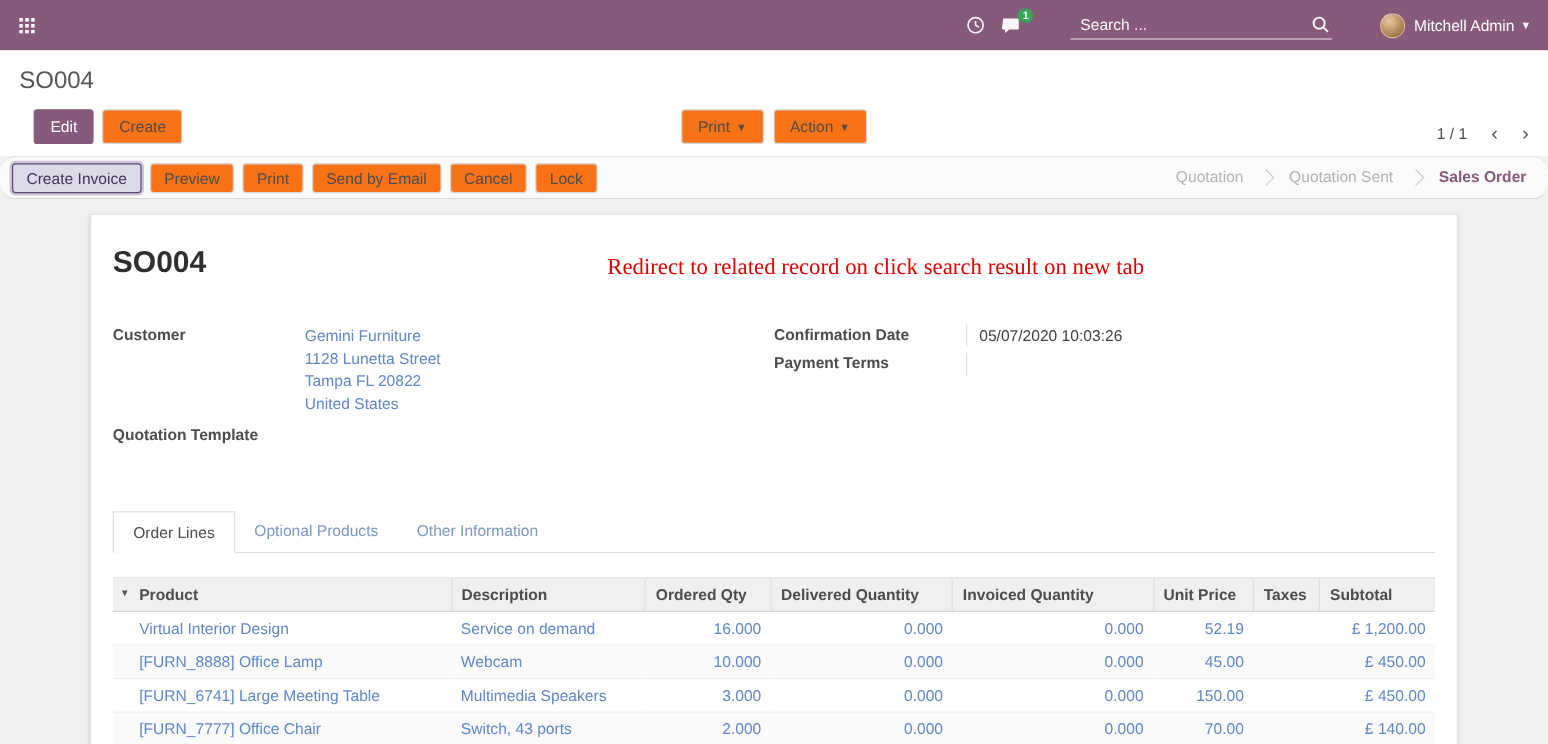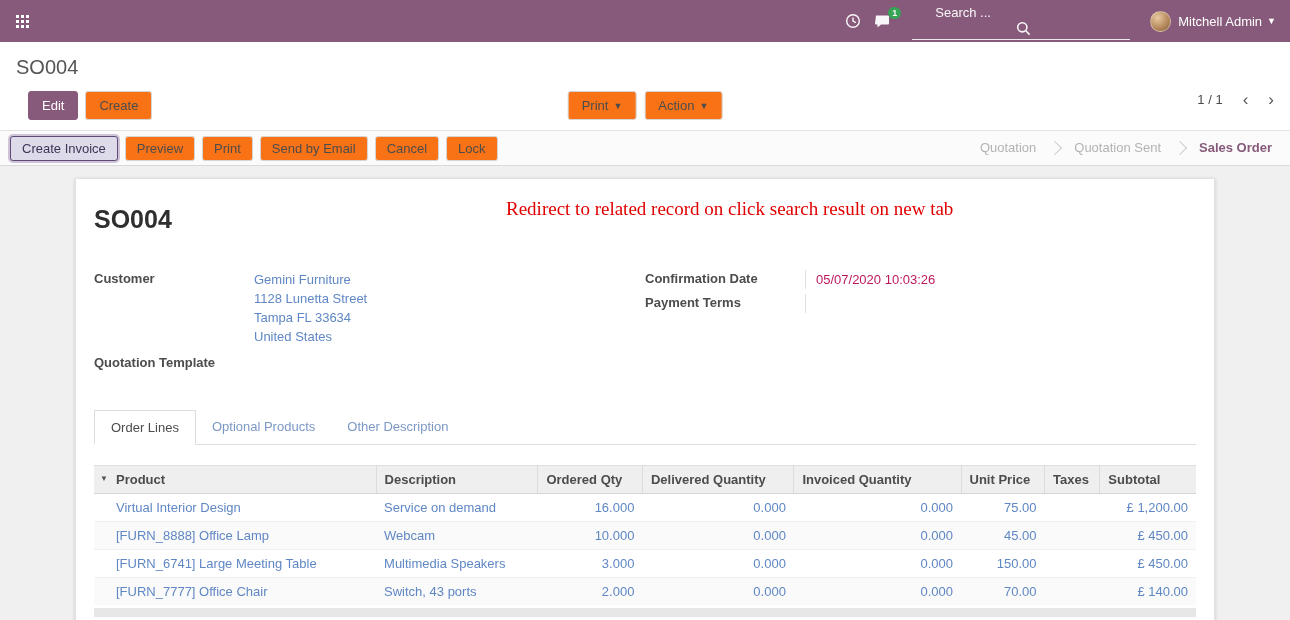--- a/index.html
+++ b/index.html
@@ -18,56 +18,56 @@
   .nav-left { display:flex; align-items:center; }
   .apps-icon { display:inline-flex; padding:4px; cursor:pointer; }
   .nav-right { margin-left:auto; display:flex; align-items:center; gap:14px; }
   .nav-icon { display:inline-flex; align-items:center; cursor:pointer; position:relative; opacity:.95; }
   .msg-badge {
     position:absolute; top:-7px; right:-9px; background:#34a853; color:#fff;
     font-size:9px; line-height:12px; padding:0 4px; border-radius:7px; font-weight:700;
   }
   .nav-search {
     display:flex; align-items:center; width:218px; border-bottom:1px solid rgba(255,255,255,.85);
-    padding:2px 2px 3px 6px; margin:0 6px;flex-direction:column;
+    padding:2px 2px 3px 6px; margin:0 26px;
   }
   .nav-search input {
     flex:1; background:transparent; border:none; outline:none; color:#fff; font-size:13px;
     font-family:"Liberation Sans", sans-serif;
   }
   .nav-search input::placeholder { color:rgba(255,255,255,.95); }
   .user-menu { display:flex; align-items:center; gap:7px; cursor:pointer; padding-right:4px; }
   .avatar {
     width:21px; height:21px; border-radius:50%;
     background:radial-gradient(circle at 35% 30%, #e9c9a0, #a97c4f 70%, #6e4f2e);
     border:1px solid rgba(255,255,255,.4);
   }
   .user-name { font-size:13px; }
   .nav-caret { font-size:9px; margin-left:-2px; }
 
   
   .control-panel { background:#fff; padding:6px 16px 10px; }
   .breadcrumb-title { font-size:20px; font-weight:400; color:#555; margin:8px 0 12px; }
-  .cp-buttons { display:flex; align-items:flex-start; position:relative;padding-left:12px; }
+  .cp-buttons { display:flex; align-items:flex-end; position:relative;padding-left:12px; }
   .btn {
     display:inline-flex; align-items:center; gap:5px;
     padding:6px 13px; font-size:13px; border-radius:3px; cursor:pointer;
     background:#f97316; border:1px solid #d5d5d5; color:#4c4c4c; white-space:nowrap;
   }
   .btn-primary { background:#875A7B; border-color:#875A7B; color:#fff; }
   .left-btns { display:flex; gap:7px; }
   .center-btns { position:absolute; left:50%; transform:translateX(-50%); display:flex; gap:8px; }
   .caret-down { font-size:9px; color:inherit; }
   .pager { margin-left:auto; display:flex; align-items:center; gap:20px; color:#4c4c4c; }
   .pager-chevron { font-size:17px; line-height:1; cursor:pointer; color:#555; }
 
   
   .statusbar {
     background:#fbfbfb; border-top:1px solid #e3e3e3; border-bottom:1px solid #d9d9d9;
-    display:flex; align-items:center; height:36px; padding-left:10px;
+    display:flex; align-items:center; height:36px; padding-left:10px;border-radius:13px;
   }
   .sb-buttons { display:flex; align-items:center; gap:7px; }
   .btn-sm { padding:4px 11px; font-size:13px; }
   .btn-invoice {
     background:#dddbe9; border:1px solid #5d4a75; color:#3f3356;
     box-shadow:0 0 0 2px rgba(124,91,149,.35);
   }
   .pipeline { margin-left:auto; display:flex; align-items:center; height:100%; }
   .stage { padding:0 11px; line-height:34px; color:#b3b3b3; font-size:13px; cursor:pointer; white-space:nowrap;text-align:center; }
   .stage.active { color:#875A7B; font-weight:700; padding-right:18px; }
@@ -80,33 +80,33 @@
 
   
   .content { background:#f0f0f0; min-height:460px; padding-top:12px; }
   .sheet {
     width:1140px; margin:0 auto; background:#fff; border:1px solid #e2e2e2;
     box-shadow:0 1px 4px rgba(0,0,0,.15); padding:26px 18px 34px; position:relative;
     min-height:470px;
   }
   .sheet-title { font-size:25px; font-weight:700; color:#2f2f2f; margin:0 0 36px; }
   .annotation {
-    position:absolute; top:19px; left:430px; white-space:nowrap;
+    position:absolute; top:33px; left:430px; white-space:nowrap;
     font-family:"Liberation Serif", serif; font-size:19px; color:#e00000;
   }
 
   .fields { display:flex; }
   .fcol { flex:1; }
   .frow { display:flex; margin-bottom:5px; }
   .flabel { width:160px; min-width:160px; font-weight:700; color:#4c4c4c; padding-top:1px; }
   .fval { flex:1; min-height:19px; line-height:19px; color:#5f87c4; }
   .fval a { color:#5f87c4; text-decoration:none; cursor:pointer; }
-  .fval.dark { color:#be185d; }
+  .fval.dark { color:#404040; }
   .fcol-right .fval { border-left:1px solid #e1e1e1; padding-left:10px; }
-  .frow-gap { margin-top:8px; }
+  .frow-gap { margin-top:8px;flex-direction:column; }
 
   
   .tabs { display:flex; border-bottom:1px solid #ddd; margin-top:32px; }
   .tab { padding:9px 16px; color:#7b98c4; cursor:pointer; font-size:13px; }
   .tab.active {
     background:#fff; border:1px solid #ddd; border-bottom:1px solid #fff;
     margin-bottom:-1px; color:#4c4c4c;
   }
 
   
@@ -224,21 +224,21 @@
     <h2 class="sheet-title">SO004</h2>
     <div class="annotation">Redirect to related record on click search result on new tab</div>
 
     <div class="fields">
       <div class="fcol">
         <div class="frow">
           <span class="flabel">Customer</span>
           <div class="fval">
             <a>Gemini Furniture</a>
             <div>1128 Lunetta Street</div>
-            <div>Tampa FL 33634</div>
+            <div>Tampa FL 20822</div>
             <div>United States</div>
           </div>
         </div>
         <div class="frow frow-gap">
           <span class="flabel">Quotation Template</span>
           <div class="fval"></div>
         </div>
       </div>
       <div class="fcol fcol-right">
         <div class="frow">
@@ -248,21 +248,21 @@
         <div class="frow">
           <span class="flabel">Payment Terms</span>
           <div class="fval"></div>
         </div>
       </div>
     </div>
 
     <div class="tabs">
       <span class="tab active">Order Lines</span>
       <span class="tab">Optional Products</span>
-      <span class="tab">Other Description</span>
+      <span class="tab">Other Information</span>
     </div>
 
     <table class="olist">
       <thead>
         <tr>
           <th class="product" style="width:270px;">
             <span class="sort-caret">▼</span>
             <span>Product</span>
           </th>
           <th style="width:155px;">Description</th>
@@ -274,21 +274,21 @@
           <th class="num" style="width:92px;margin-top:32px;">Subtotal</th>
         </tr>
       </thead>
       <tbody>
         <tr>
           <td class="product">Virtual Interior Design</td>
           <td>Service on demand</td>
           <td class="num">16.000</td>
           <td class="num">0.000</td>
           <td class="num">0.000</td>
-          <td class="num">75.00</td>
+          <td class="num">52.19</td>
           <td></td>
           <td class="num">£ 1,200.00</td>
         </tr>
         <tr>
           <td class="product">[FURN_8888] Office Lamp</td>
           <td>Webcam</td>
           <td class="num">10.000</td>
           <td class="num">0.000</td>
           <td class="num">0.000</td>
           <td class="num">45.00</td>

